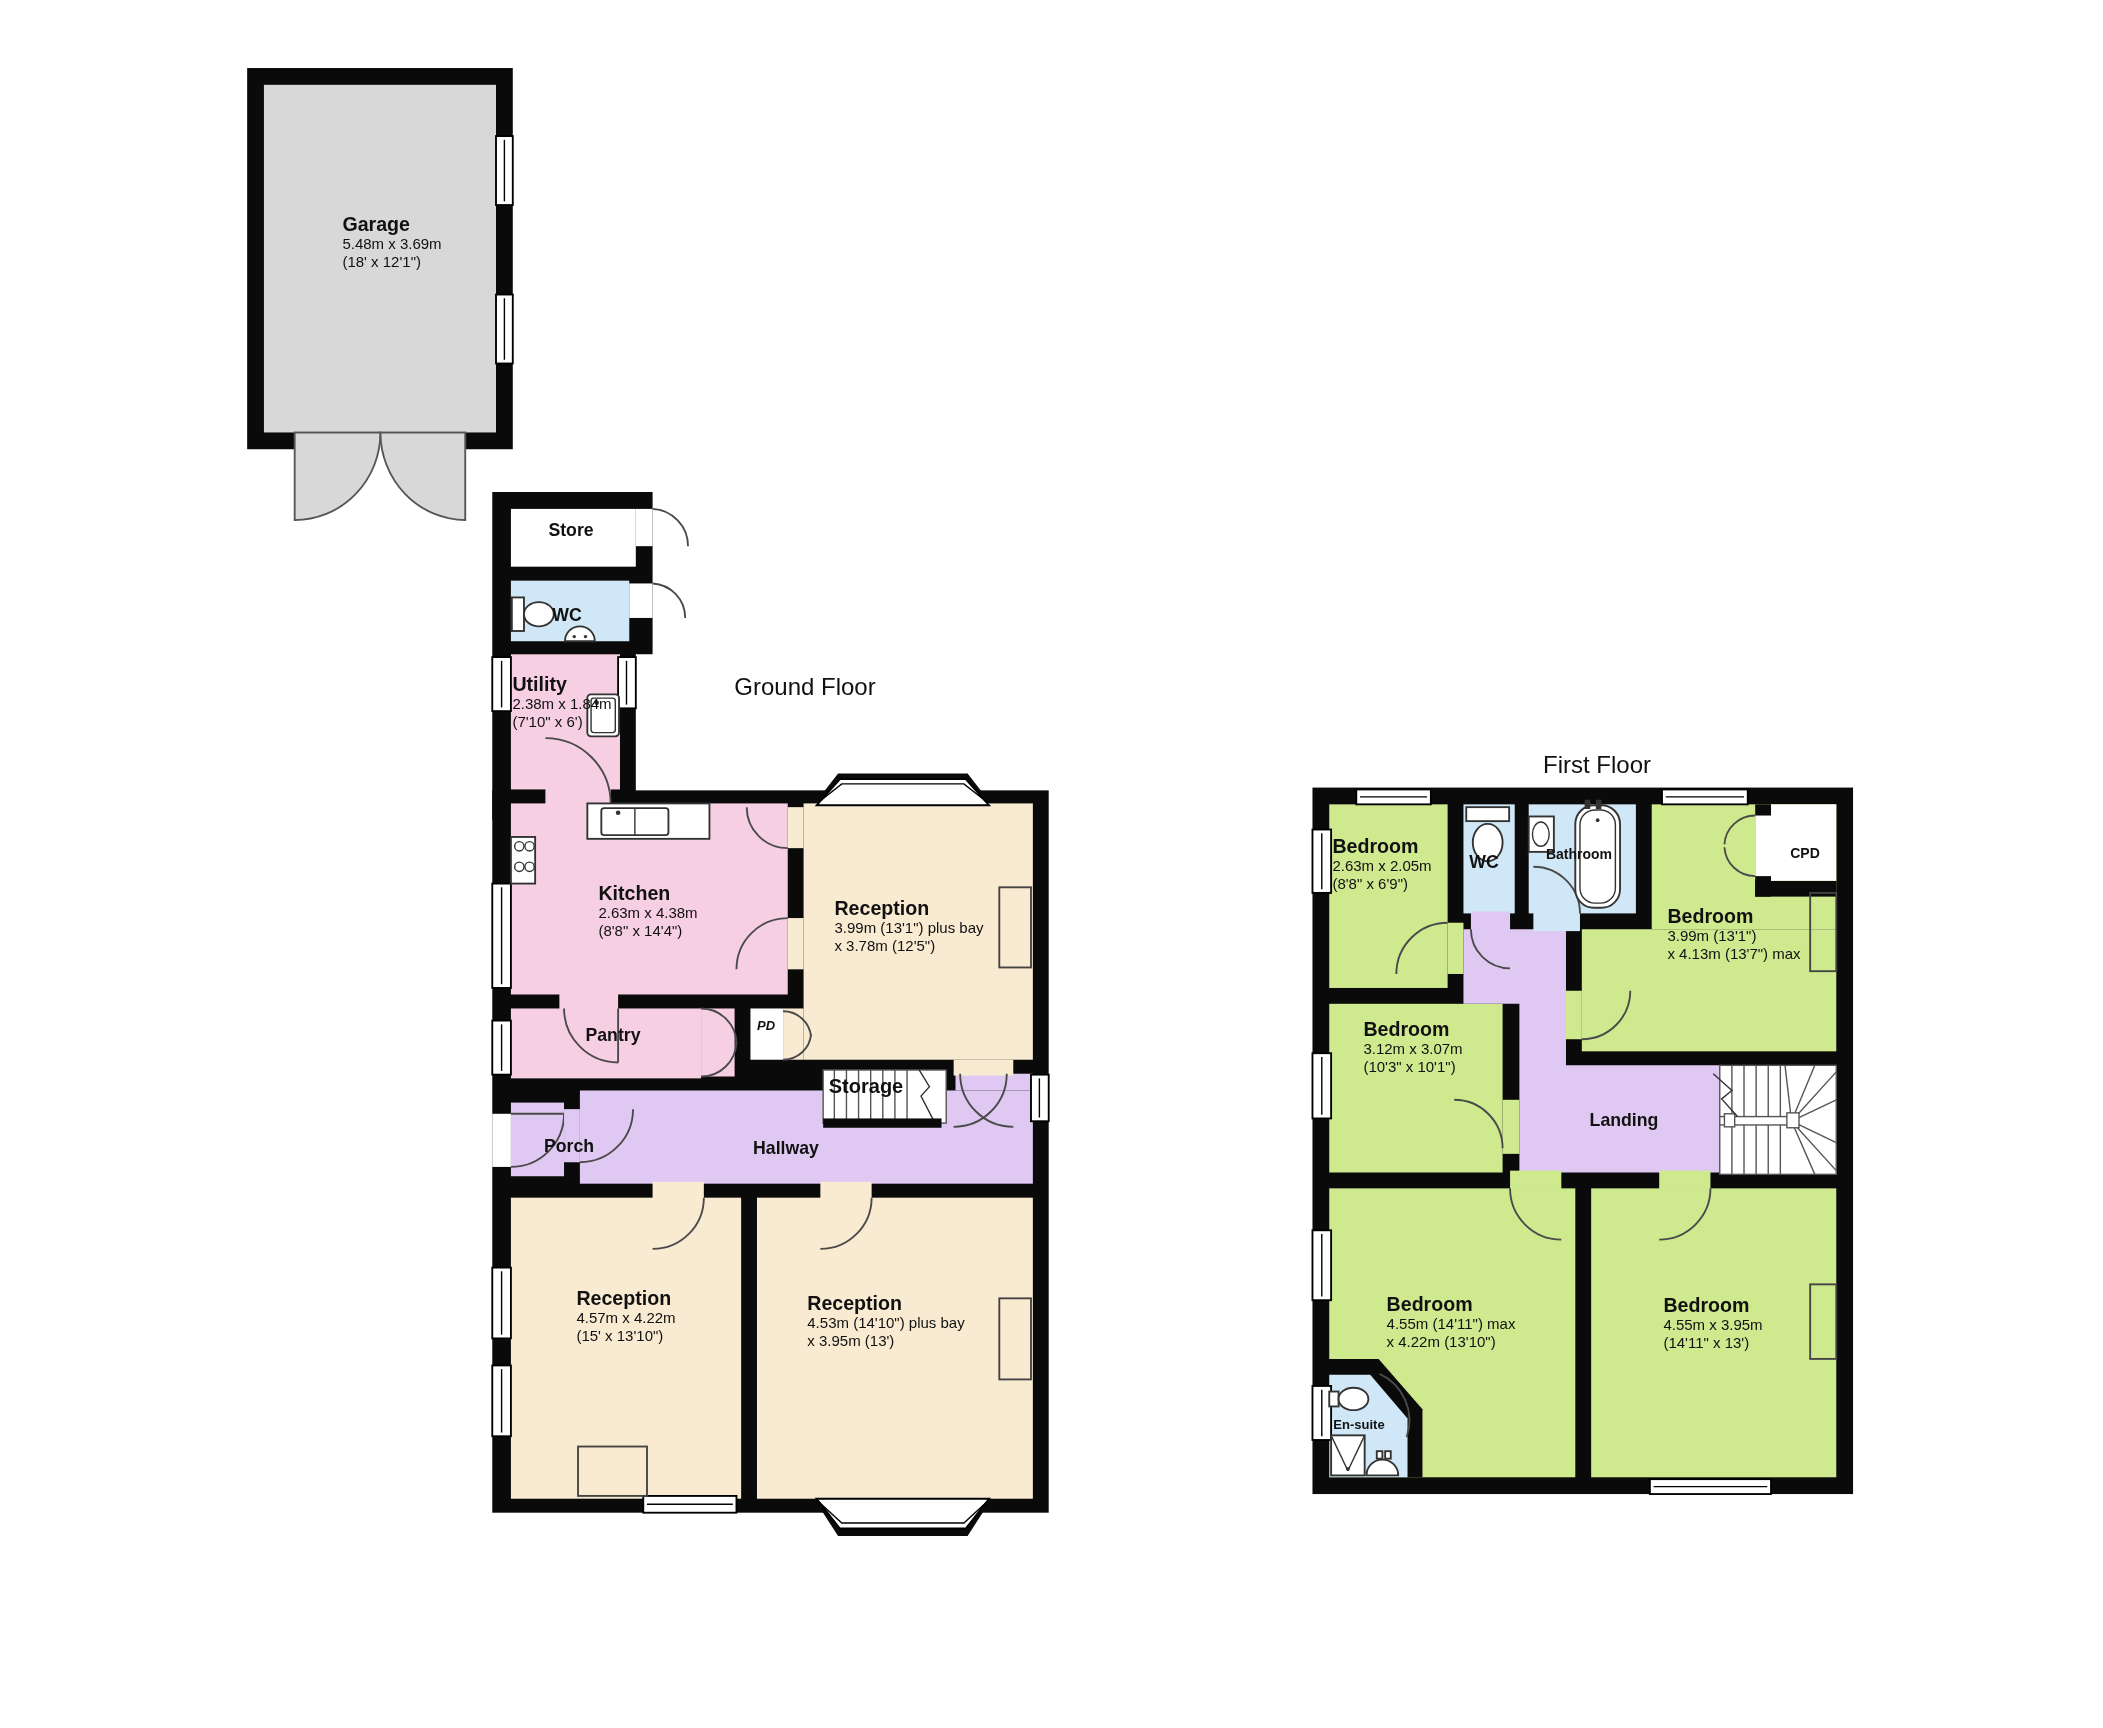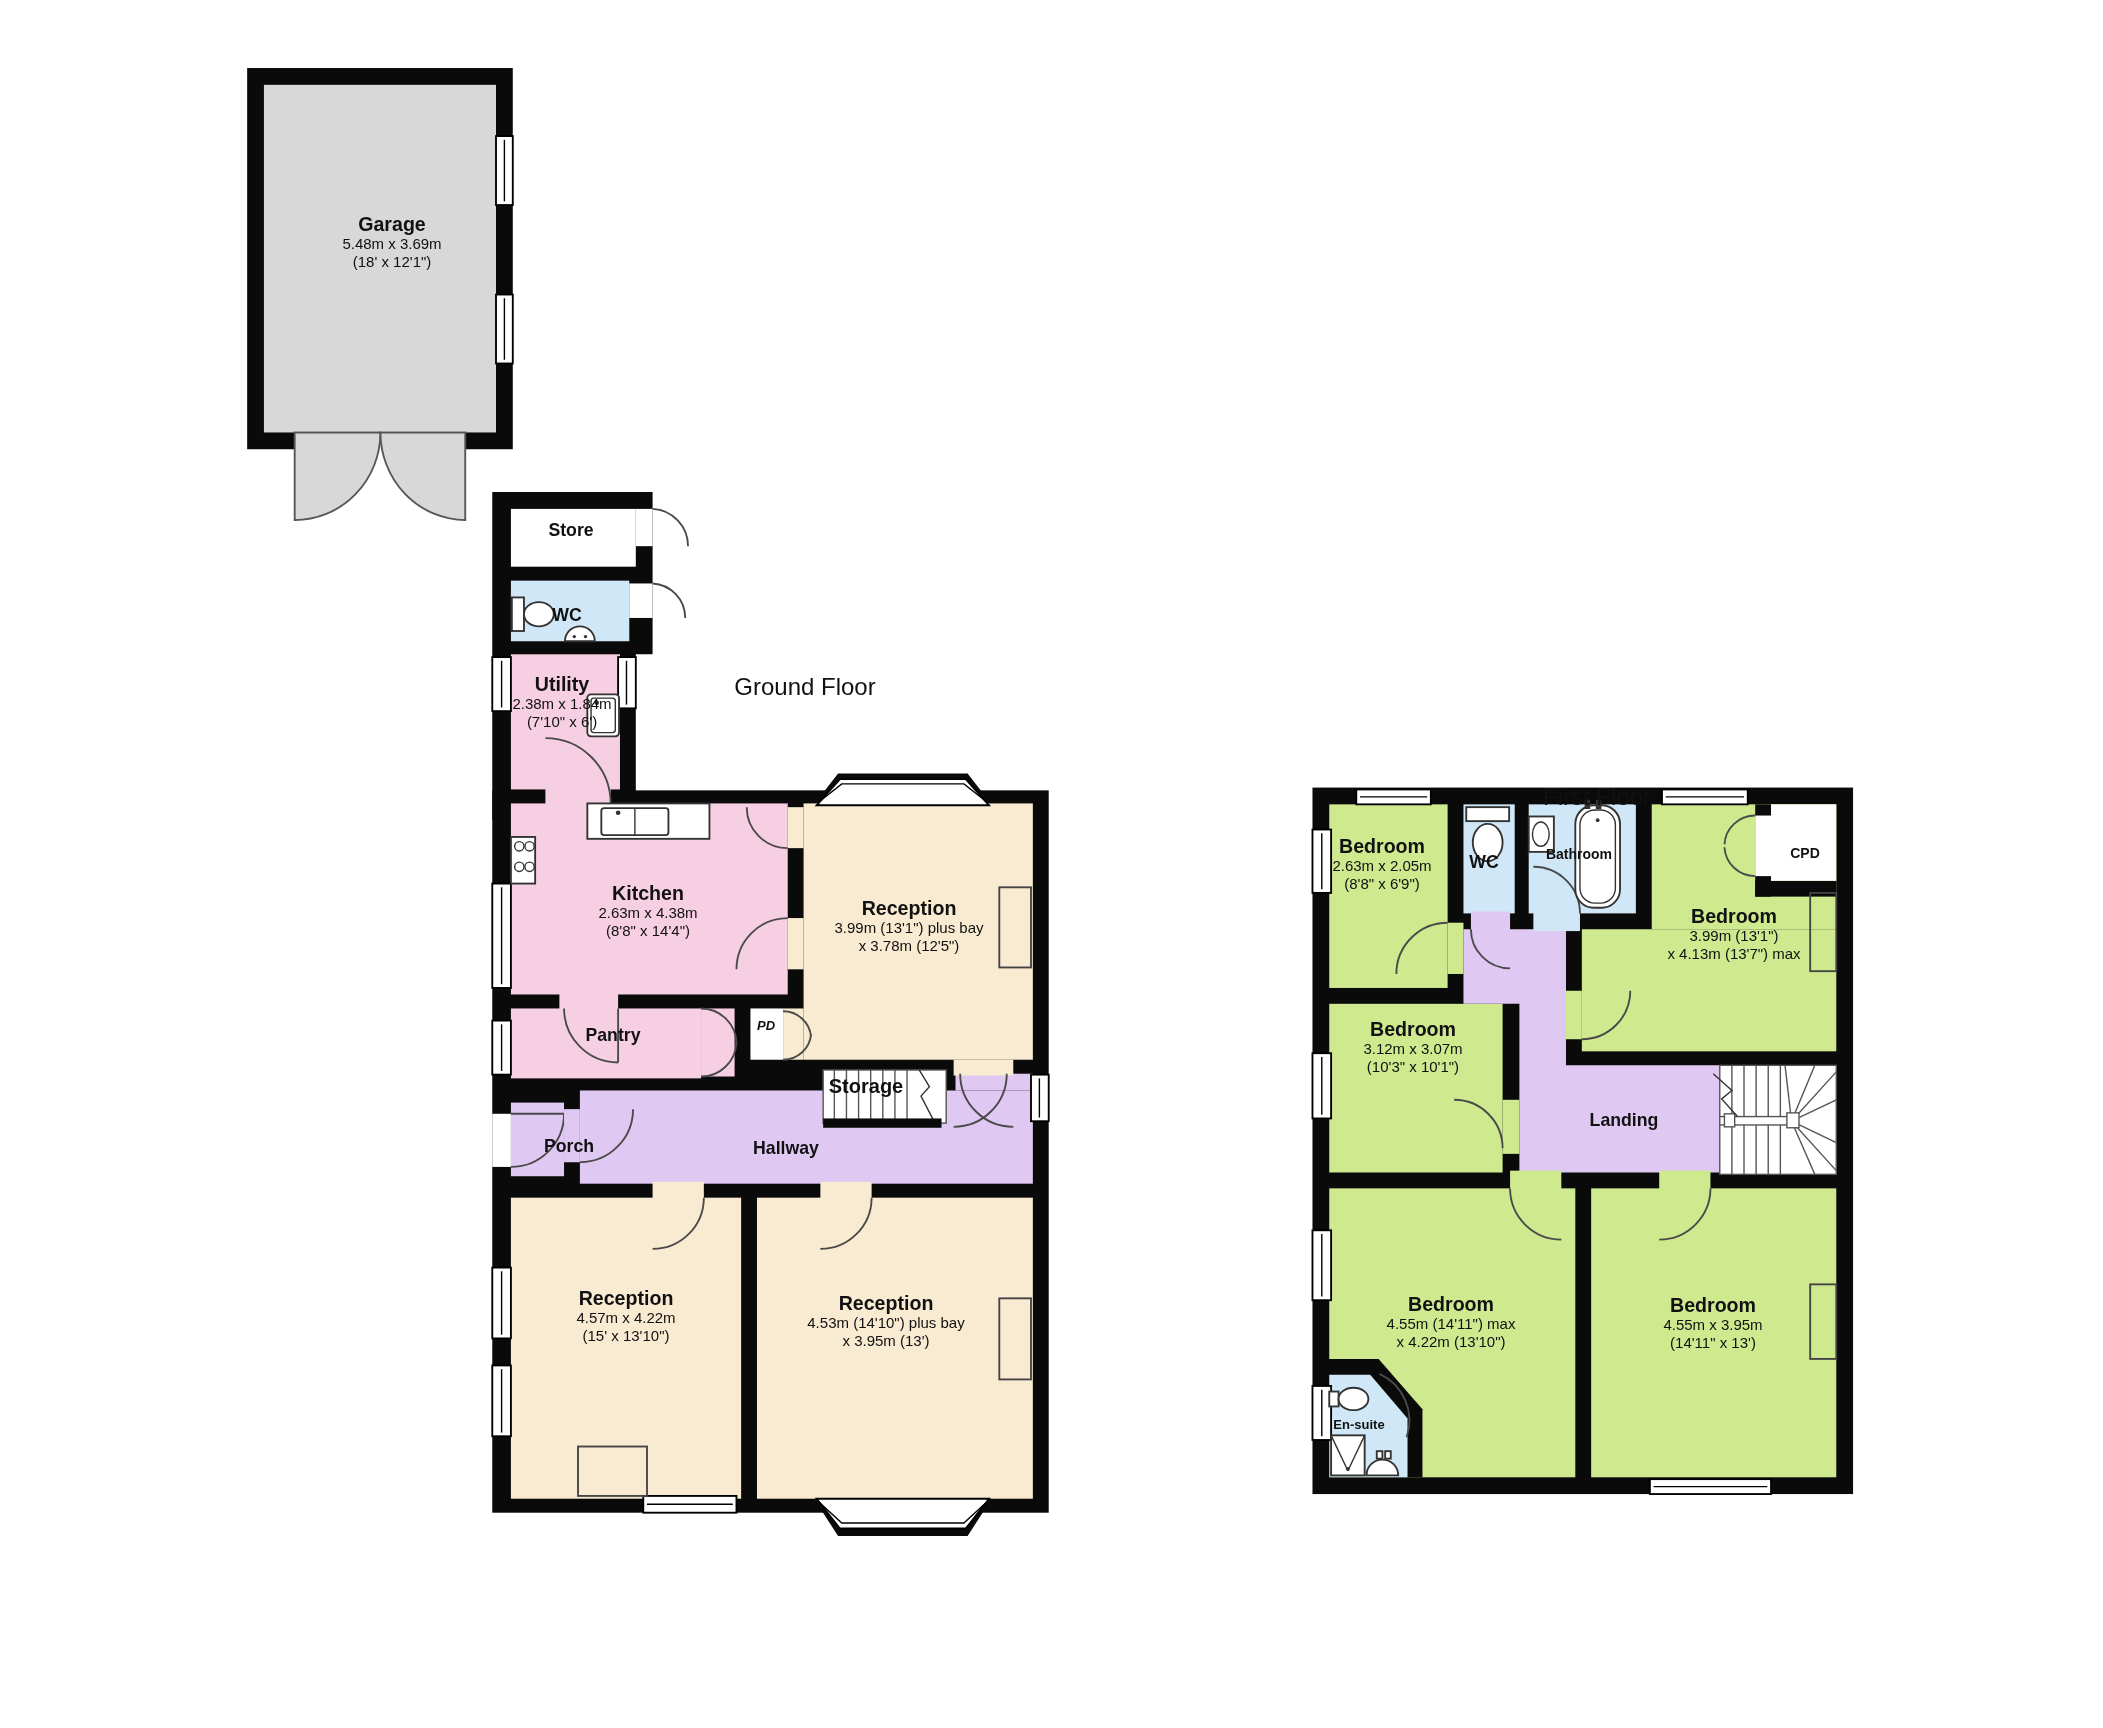--- a/index.html
+++ b/index.html
@@ -1,19 +1,19 @@
 <!DOCTYPE html>
 <html style="font-size:15px"><head>
 <meta charset="utf-8">
 <style>
   html,body{margin:0;padding:0;background:#fff;}
   .plan{position:relative;width:2103px;height:1728px;background:#fff;overflow:hidden;
         font-family:"Liberation Sans", sans-serif;}
   svg{position:absolute;left:0;top:0;}
-  .room-label{position:absolute;transform:translateX(-50%);text-align:center;color:#111;white-space:nowrap;}
+  .room-label{position:absolute;transform:translateX(-50%);text-align:left;color:#111;white-space:nowrap;}
   .room-label .nm{display:block;font-weight:bold;font-size:19.6px;line-height:22.4px;}
   .room-label .dim{display:block;font-size:15px;line-height:17.7px;}
   .room-label.sm .nm{font-size:17.7px;}
   .room-label.xs .nm{font-size:14px;line-height:16px;}
   .room-label.xxs .nm{font-size:13px;line-height:15px;}
   .floor-title{position:absolute;transform:translateX(-50%);font-weight:normal;font-size:24px;color:#111;white-space:nowrap;}
   .win{fill:#fff;stroke:#000;stroke-width:2;}
   .wline{stroke:#000;stroke-width:1.5;fill:none;}
   .door{fill:none;stroke:#4a4a4a;stroke-width:2;}
   .fix{fill:#fff;stroke:#333;stroke-width:2;}
@@ -347,21 +347,21 @@
       <path class="fix" d="M 1466,1583 A 17 17 0 0 1 1500,1583 Z"></path>
       <rect class="fix" x="1477" y="1557" width="6" height="8"></rect>
           <rect class="fix" x="1486" y="1557" width="6" height="8"></rect>
     </g>
     <rect class="furn" x="1942" y="958" width="28" height="84" fill="#fff"></rect>
     <rect class="furn" x="1942" y="1378" width="28" height="80" fill="#fff"></rect>
   </g>
 </svg>
 
 <div class="floor-title" style="left:805px;top:673px;">Ground Floor</div>
-<div class="floor-title" style="left:1597px;top:751px;margin-top:32px;">First Floor</div>
+<div class="floor-title" style="left:1597px;top:751px;">First Floor</div>
 
 <div class="room-label" style="left:392px;top:213px;">
   <span class="nm">Garage</span>
   <span class="dim">5.48m x 3.69m</span>
   <span class="dim">(18' x 12'1")</span>
 </div>
 
 <div class="room-label sm" style="left:571px;top:519px;">
   <span class="nm">Store</span>
 </div>

